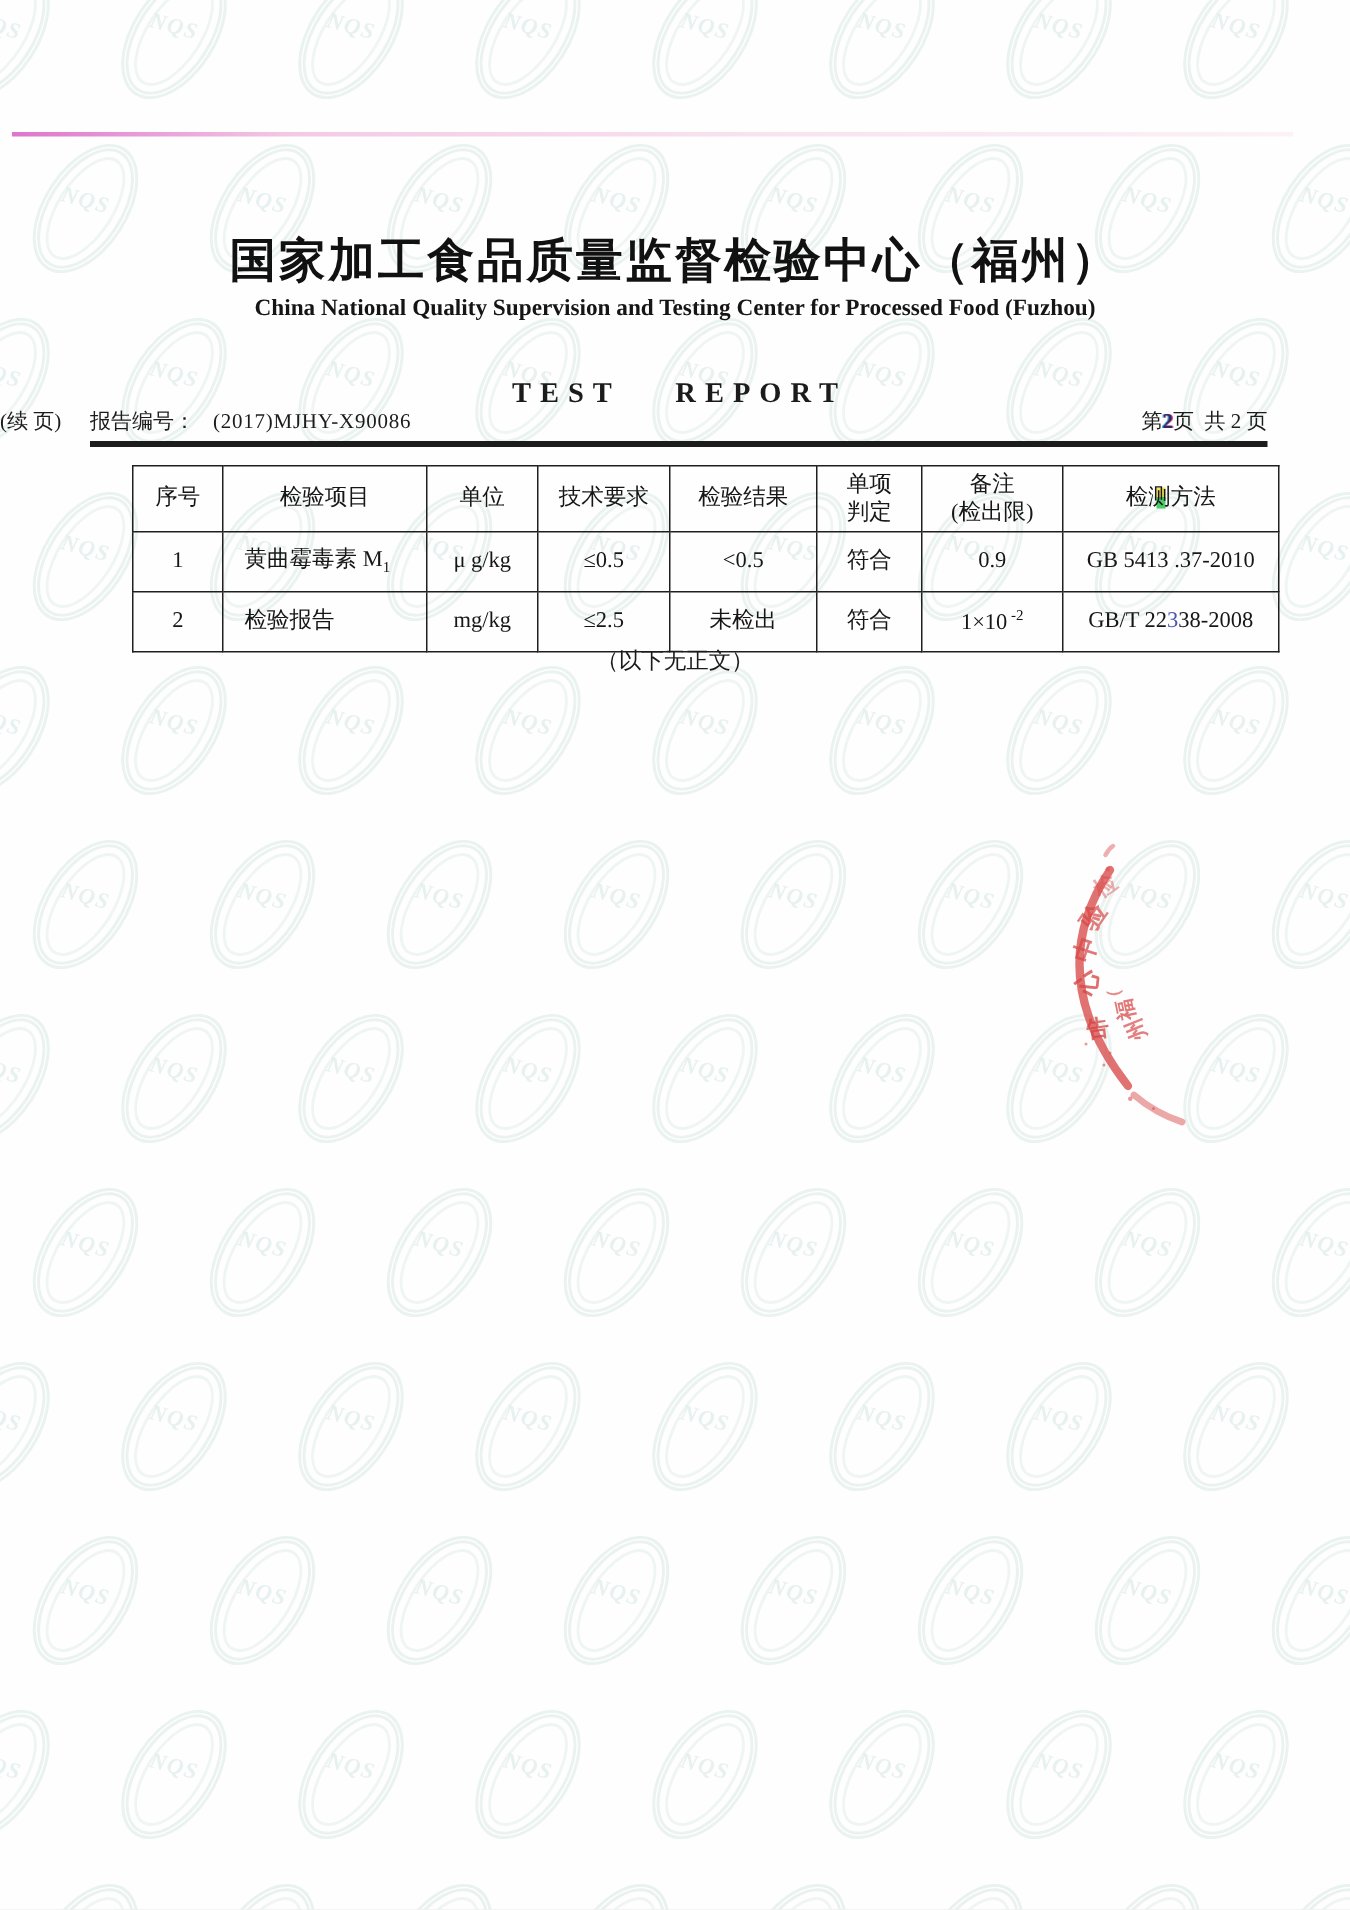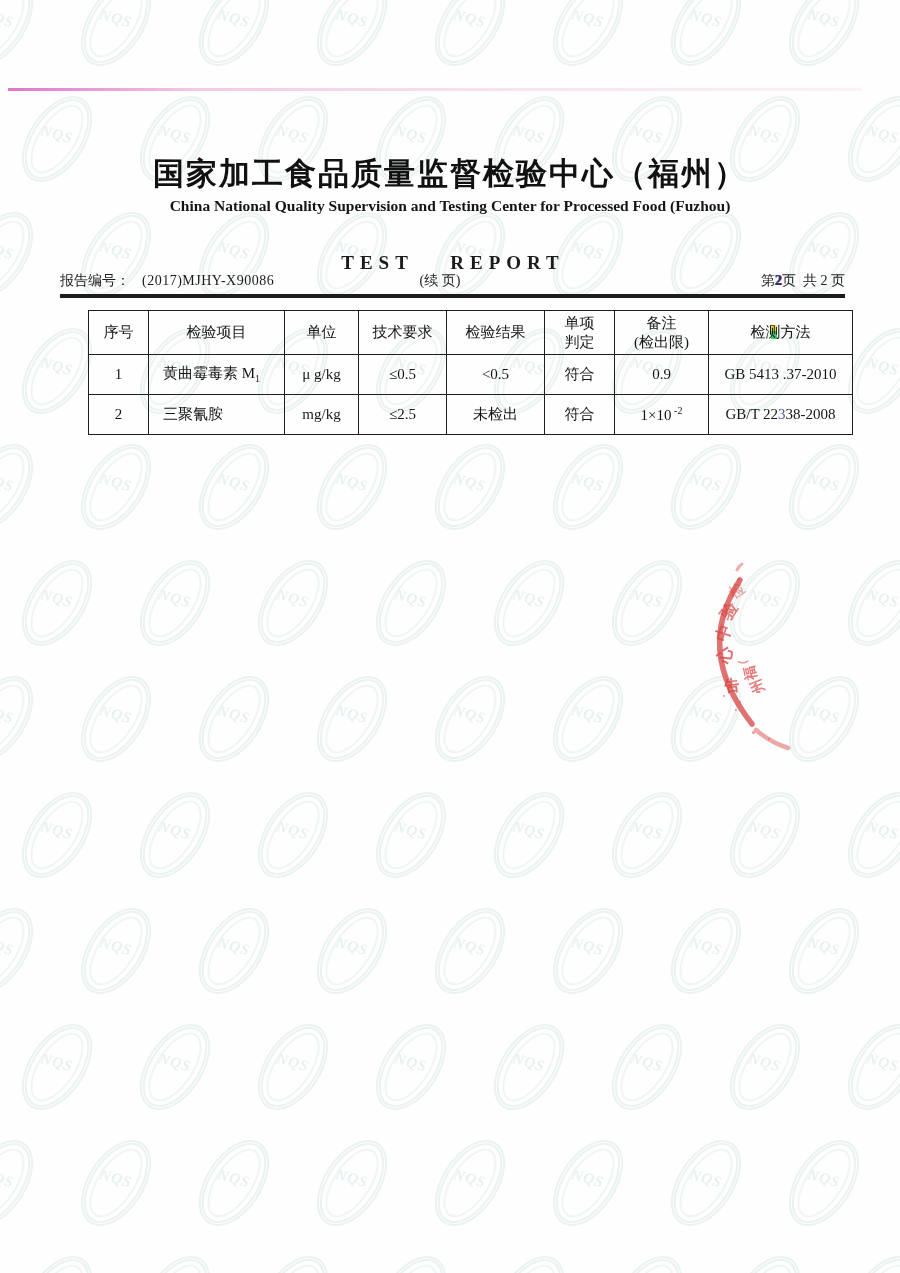--- a/index.html
+++ b/index.html
@@ -22,21 +22,21 @@
   
   .hdr {position:absolute; left:0; right:0; text-align:center; z-index:2;}
   .t-cn  {top:153; font-size:31px; font-weight:bold; letter-spacing:2px; color:#111;}
   .t-en  {font-size:15.5px; font-weight:bold; color:#151515;}
   .t-rep {font-size:29px; font-weight:bold; letter-spacing:38px; padding-left:38px; color:#101010;}
   .t-tr  {font-size:19px; font-weight:bold; letter-spacing:6px; word-spacing:26px; padding-left:6px;}
   
   .info-row {position:absolute; top:272px; left:0; right:0; height:22px; font-size:14px; z-index:2;}
   .info-left {position:absolute; left:60px; white-space:nowrap;}
   .info-no {margin-left:12px; letter-spacing:.5px;}
-  .info-center {position:absolute; left:0; right:20px; text-align:center;}
+  .info-center {position:absolute; left:0; right:20px; }
   .info-right {position:absolute; right:55px; white-space:nowrap;}
   .chroma {color:#35246a; text-shadow:.8px 0 rgba(205,30,90,.75), -.8px 0 rgba(0,140,195,.8); font-weight:bold;}
   .divider {position:absolute; left:60px; width:785px; top:294px; height:4px; background:#1c1c1c; z-index:2;}
   
   .table-wrap {position:absolute; left:72px; top:310px; z-index:2;}
   table {border-collapse:collapse; table-layout:fixed; width:764px; background:transparent;margin-left:16px;}
   th,td {border:1.6px solid #1f1f1f; text-align:center; vertical-align:middle;
          font-size:15px; font-weight:normal; padding:0 2px; color:#161616; line-height:1.25;}
   thead tr {height:44px;}
   tbody tr {height:40px;}
@@ -599,32 +599,33 @@
             <td class="cell-item">黄曲霉毒素 M<sub>1</sub></td>
             <td>μ g/kg</td>
             <td>≤0.5</td>
             <td>&lt;0.5</td>
             <td>符合</td>
             <td>0.9</td>
             <td><span>GB 5413 .37-2010</span></td>
           </tr>
           <tr>
             <td>2</td>
-            <td class="cell-item">三聚氰胺</td>
+            <td class="cell-item">检验报告</td>
             <td>mg/kg</td>
             <td>≤2.5</td>
             <td>未检出</td>
             <td>符合</td>
             <td>1×10<sup> -2</sup></td>
             <td><span>GB/T 22</span><span class="ink-blue">3</span><span>38-2008</span></td>
           </tr>
         </tbody>
     </table>
   </div>
 
+  <div class="footer-note">（以下无正文）</div>
 
   <div class="stamp-layer">
     <svg style="position:absolute;left:680px;top:550px;" width="230" height="212" viewBox="0 0 230 212">
       <path d="M 60 30 Q 14 100 72 174" fill="none" stroke="#d94f4f" stroke-width="5.5" stroke-linecap="round" opacity="0.8"></path>
       <path d="M 76 180 Q 90 192 108 198" fill="none" stroke="#d94f4f" stroke-width="4.5" stroke-linecap="round" opacity="0.5"></path>
       <path d="M 57 20 q 2 -4 5 -6" fill="none" stroke="#d94f4f" stroke-width="3" stroke-linecap="round" opacity="0.45"></path>
     </svg>
     <div id="stamp-chars">
         <div class="stamp-ch" style="left: 737px; top: 591px; font-size: 15px; opacity: 0.5; transform: translate(-50%, -50%) rotate(-35deg);">检</div>
         <div class="stamp-ch" style="left: 729px; top: 611px; font-size: 17px; opacity: 0.8; transform: translate(-50%, -50%) rotate(-55deg);">验</div>

